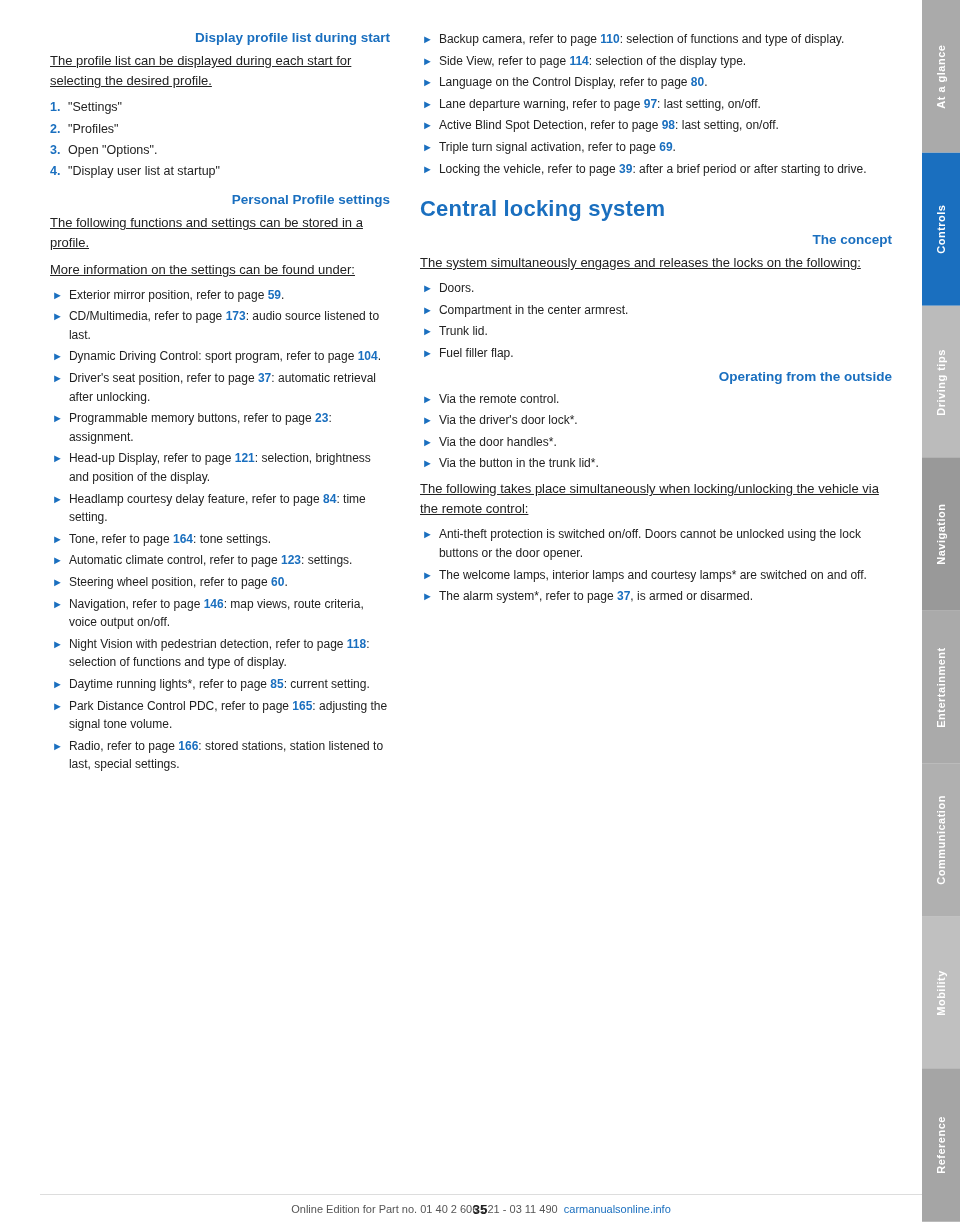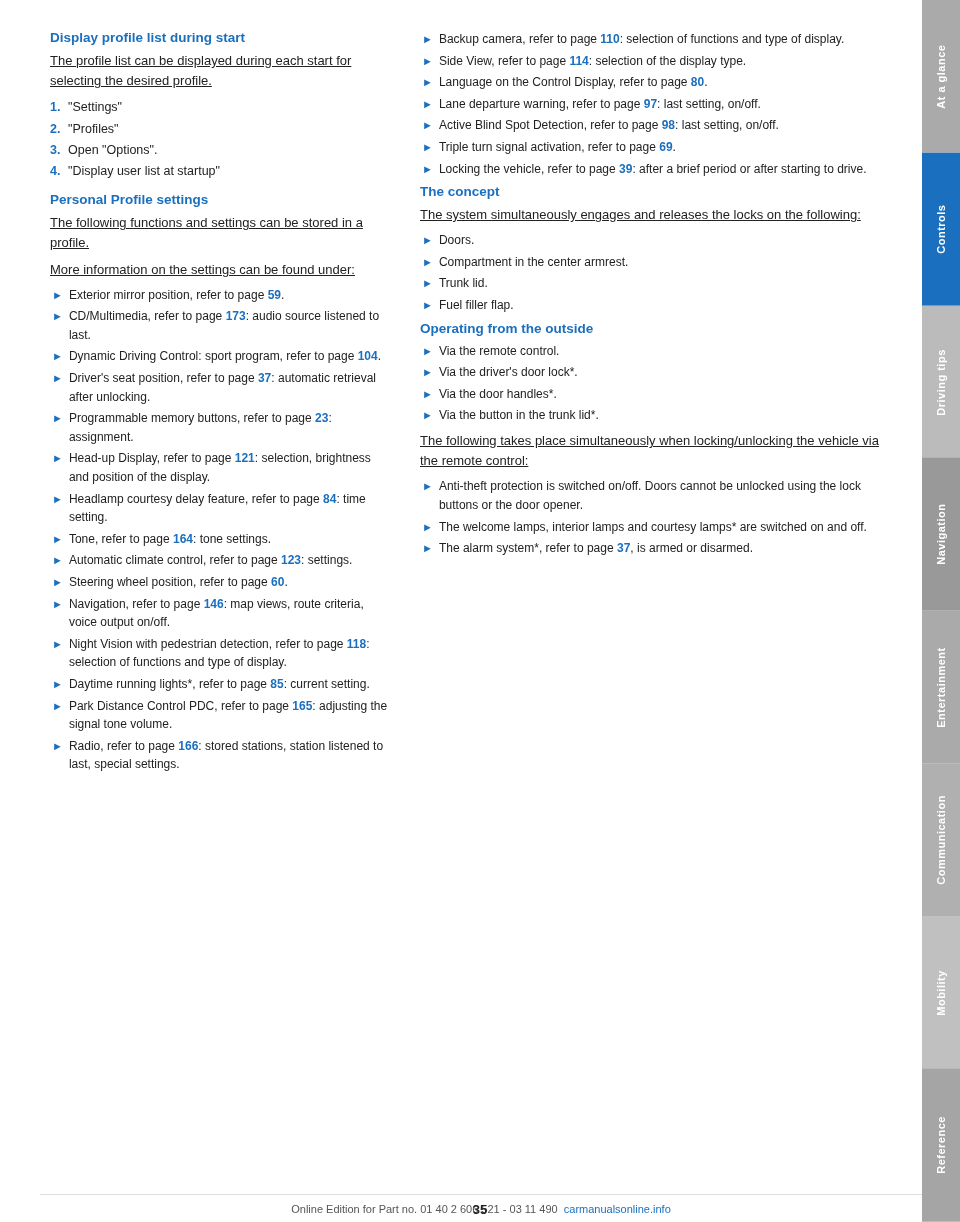--- a/index.html
+++ b/index.html
@@ -71,20 +71,21 @@
 
     .col-right {
       flex: 1;
     }
 
     h2.section-title {
       color: #1a6fbf;
       font-size: 13.5px;
       font-weight: bold;
       margin-bottom: 6px;
+      text-align: right;
     }
 
     p.body-text {
       font-size: 13px;
       line-height: 1.55;
       color: #222;
       margin-bottom: 6px;
       text-decoration: underline;
     }
 
@@ -267,20 +268,21 @@
             <li>
               <span class="bullet-arrow">►</span>
               <span>Triple turn signal activation, refer to page <a class="page-link" href="#">69</a>.</span>
             </li>
             <li>
               <span class="bullet-arrow">►</span>
               <span>Locking the vehicle, refer to page <a class="page-link" href="#">39</a>: after a brief period or after starting to drive.</span>
             </li>
           </ul>
 
+        <h2 class="big-section-title">Central locking system</h2>
 
         <h2 class="section-title">The concept</h2>
         <p class="body-text">The system simultaneously engages and releases the locks on the following:</p>
 
         <ul class="bullet-list" id="concept-bullets">
             <li>
               <span class="bullet-arrow">►</span>
               <span>Doors.</span>
             </li>
             <li>

